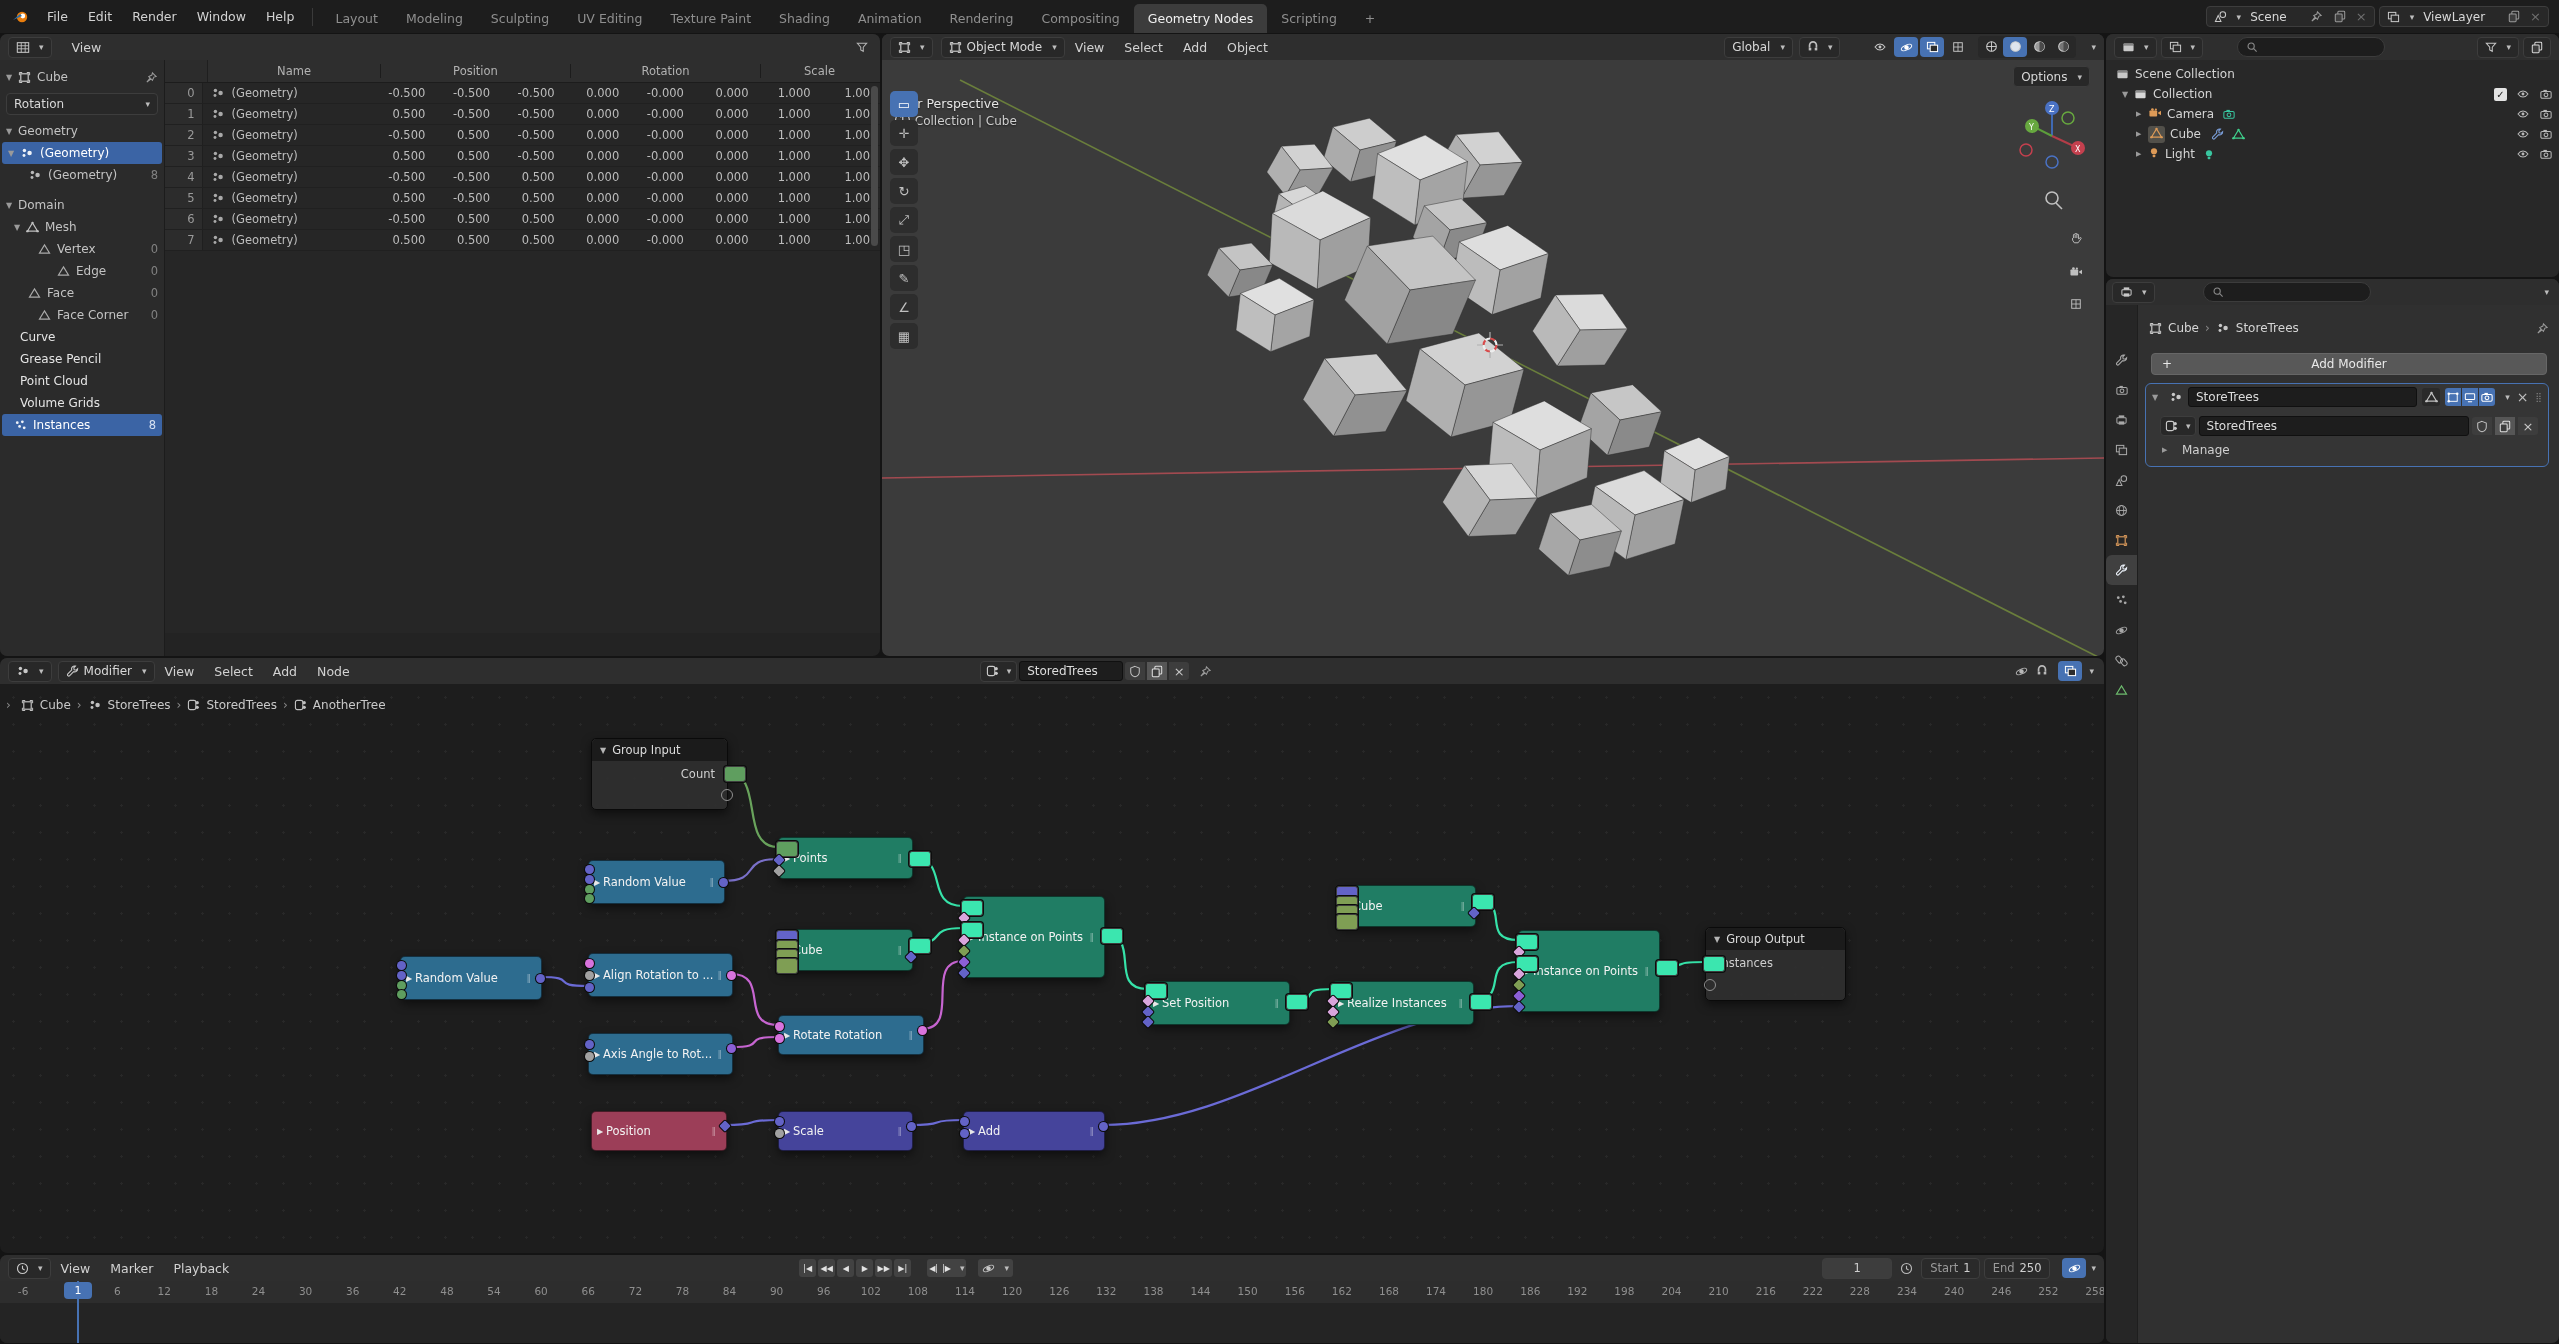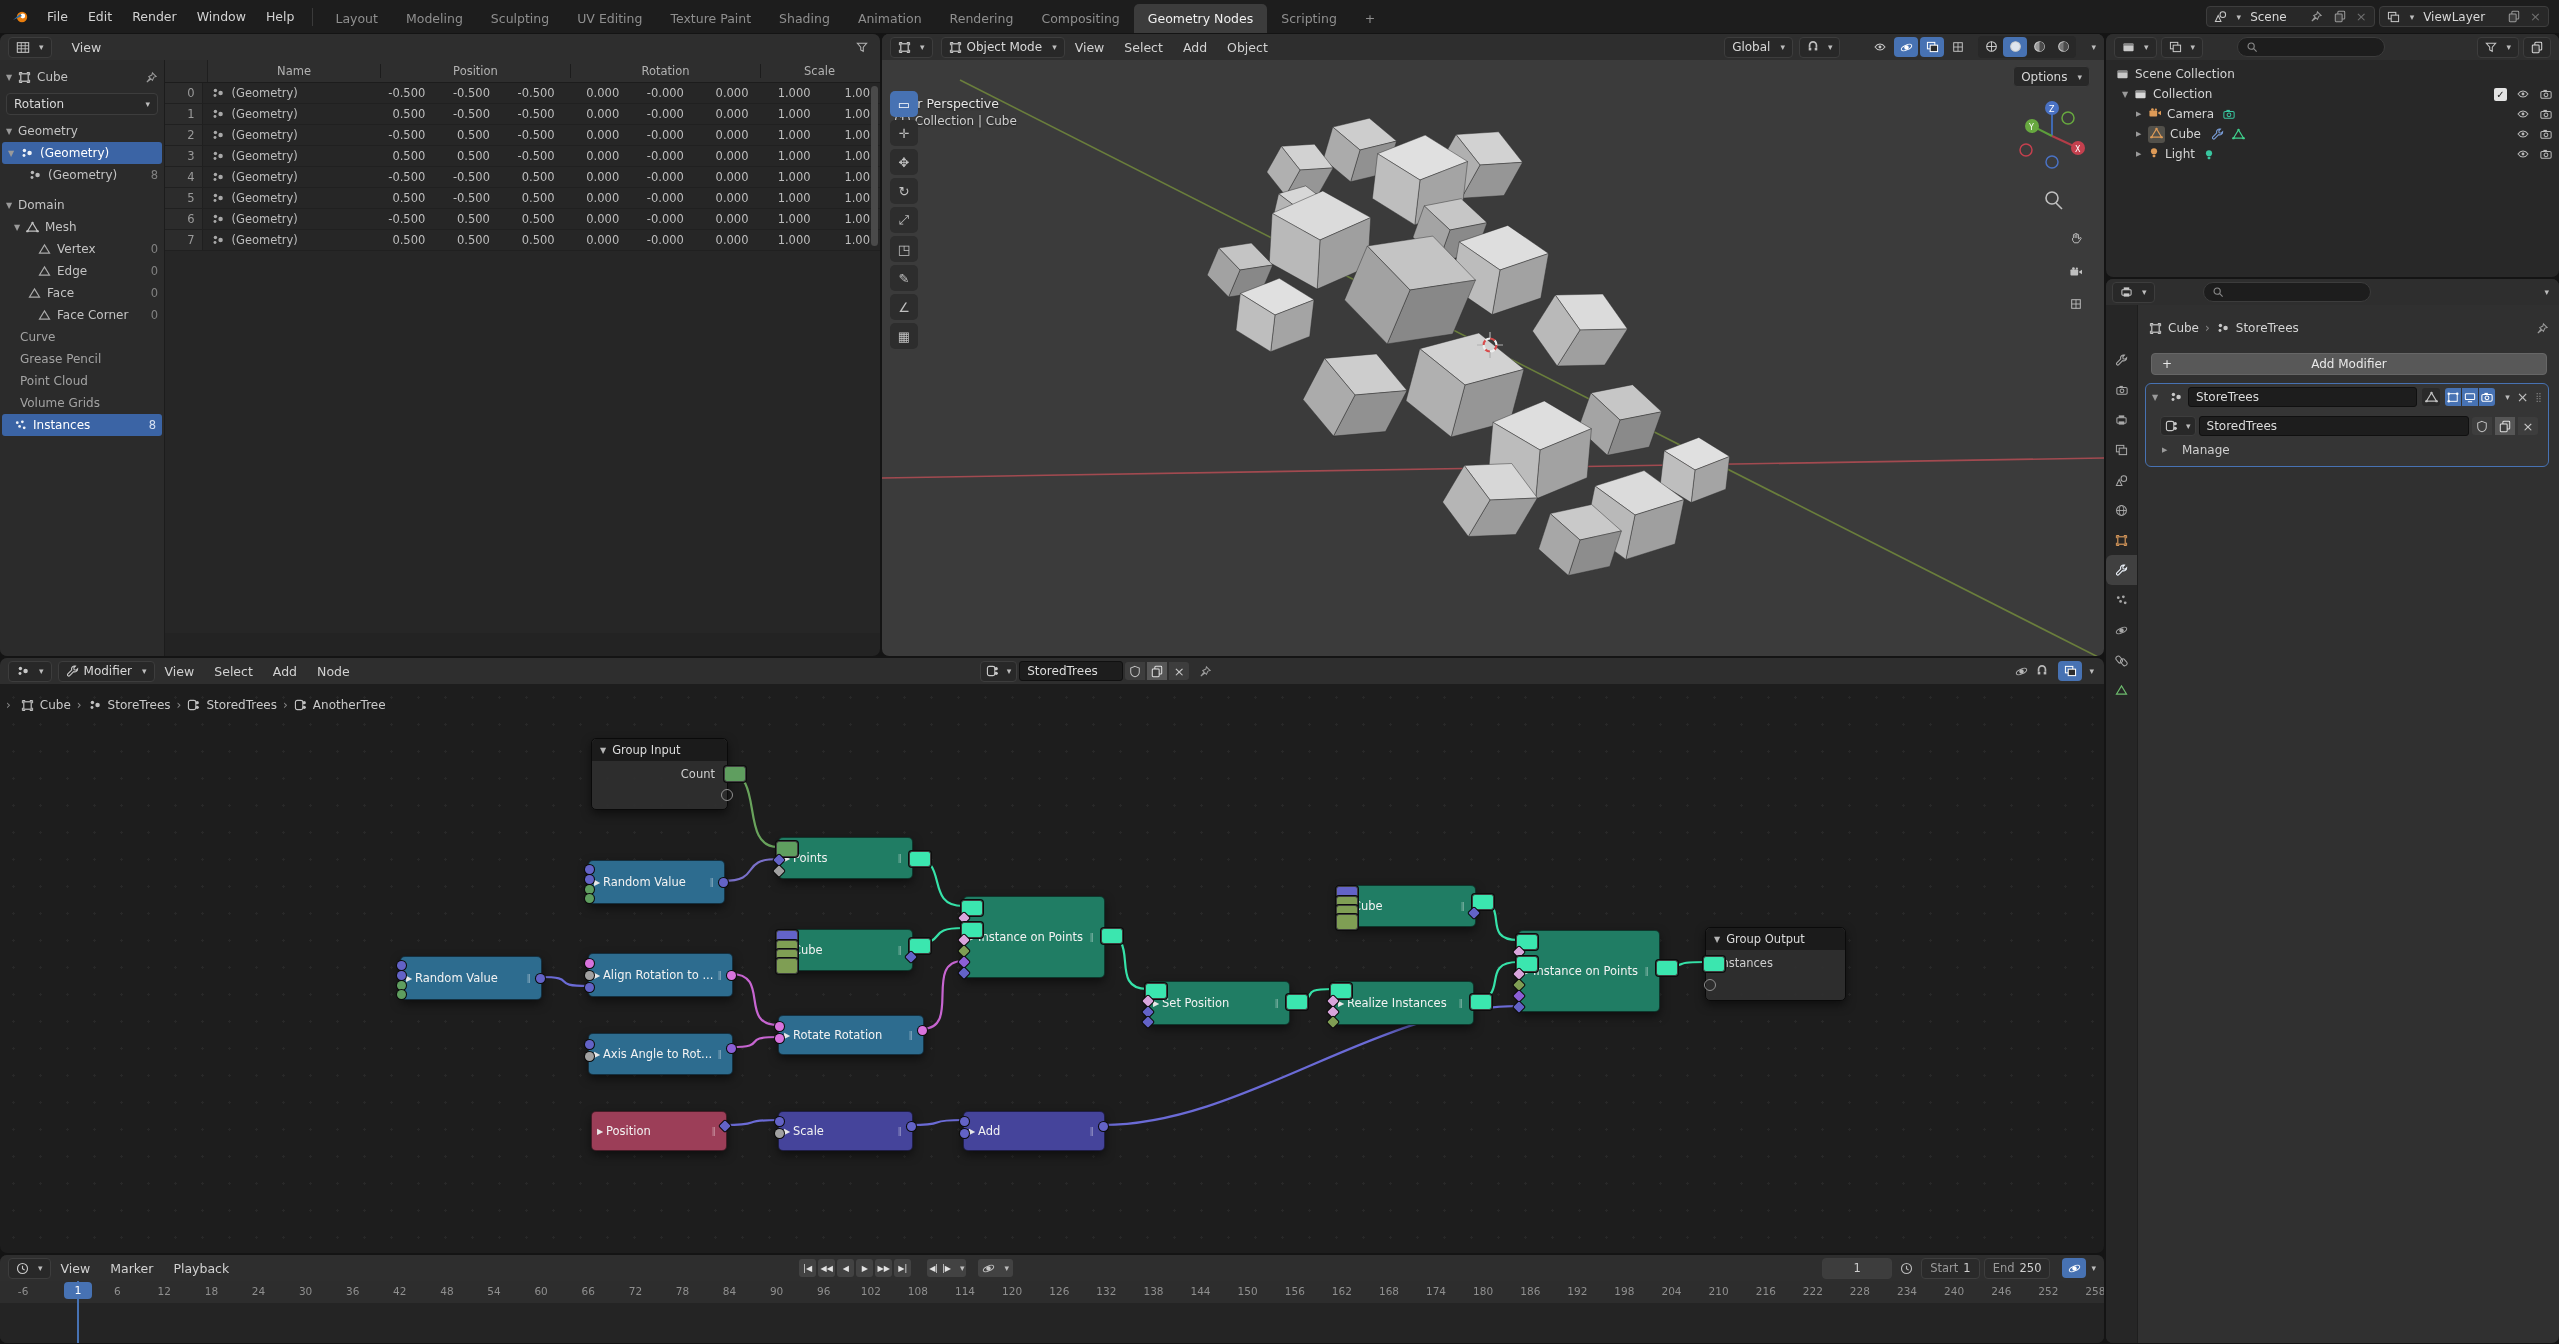--- a/index.html
+++ b/index.html
@@ -17,21 +17,21 @@
   #topbar{left:0;top:0;width:2559px;height:33px;background:#1d1d1d;display:flex;align-items:center;border-radius:0;}
   .tab{font-size:12.5px;color:#8f8f8f;padding:7px 14px;border-radius:5px 5px 0 0;white-space:nowrap;}
   .tab.active{background:#3c3c3c;color:#f0f0f0;}
   
   #spreadsheet{left:0;top:34px;width:880px;height:622px;background:#232323;}
   #ss-side{position:absolute;left:0;top:26px;bottom:0;width:164px;background:#2b2b2b;border-right:1px solid #1c1c1c;}
   .srow{display:flex;align-items:center;height:22px;font-size:12px;color:#c3c3c3;padding:0 6px;white-space:nowrap;}
   .srow .cnt{margin-left:auto;color:#828282;font-size:11.5px;}
   .srow.sel{background:#3b64a5;color:#fff;border-radius:3px;margin:0 2px;}
   .srow.sel .cnt{color:#d6e1f2;}
-  .srow.dis{color:#a3a3a3;text-align:center;}
+  .srow.dis{color:#e5e5e5;text-align:center;}
   .arrw{font-size:8px;color:#9a9a9a;width:12px;display:inline-block;}
   #ss-tablewrap{position:absolute;left:165px;right:0;top:26px;bottom:23px;background:#262626;}
   .trow{display:flex;height:20px;align-items:center;border-bottom:1px solid #202020;}
   .tcell{font-size:11.5px;color:#bdbdbd;padding-right:10px;text-align:right;}
   .thead{background:#2e2e2e;height:22px;border-bottom:1px solid #1c1c1c;}
   .thead .tcell{color:#b2b2b2;text-align:center;padding:0;}
   .tidx{width:34px;text-align:right;color:#9a9a9a;background:#2c2c2c;padding-right:8px;font-size:11.5px;
     border-right:1px solid #1f1f1f;height:100%;display:flex;align-items:center;justify-content:flex-end;}
   #ss-footer{position:absolute;left:0;right:0;bottom:0;height:23px;background:#2b2b2b;border-top:1px solid #1c1c1c;
     display:flex;align-items:center;justify-content:flex-end;color:#9c9c9c;font-size:11.5px;padding-right:16px;}
@@ -253,21 +253,21 @@
         </div>
         <div class="srow" style="padding-left:38px">
           <span class="ico" style="margin-right:6px">
             <svg width="13" height="12" viewBox="0 0 14 13">
               <path d="M7 2L12.5 11H1.5z" fill="none" stroke="#ababab" stroke-width="1.2"></path>
             </svg>
           </span>
           <div>Vertex</div>
           <div class="cnt">0</div>
         </div>
-        <div class="srow" style="padding-left:38px">
+        <div class="srow" style="padding-left:57px">
           <span class="ico" style="margin-right:6px">
             <svg width="13" height="12" viewBox="0 0 14 13">
               <path d="M7 2L12.5 11H1.5z" fill="none" stroke="#ababab" stroke-width="1.2"></path>
             </svg>
           </span>
           <div>Edge</div>
           <div class="cnt">0</div>
         </div>
         <div class="srow" style="padding-left:28px">
           <span class="ico" style="margin-right:6px">

